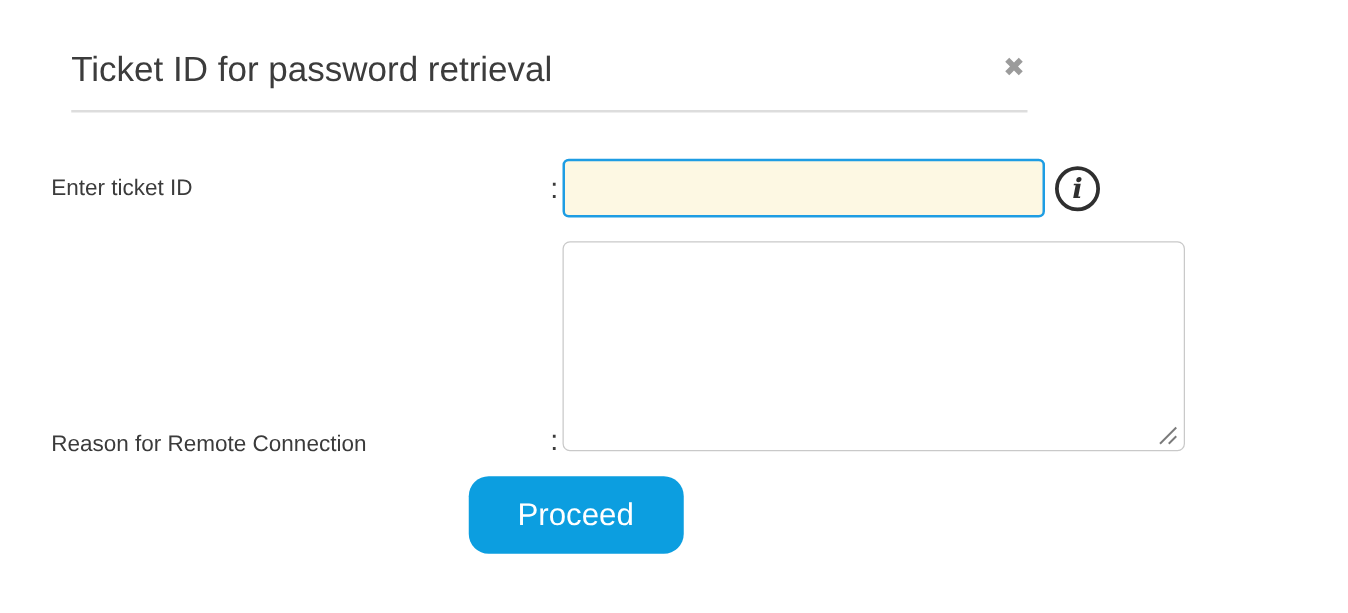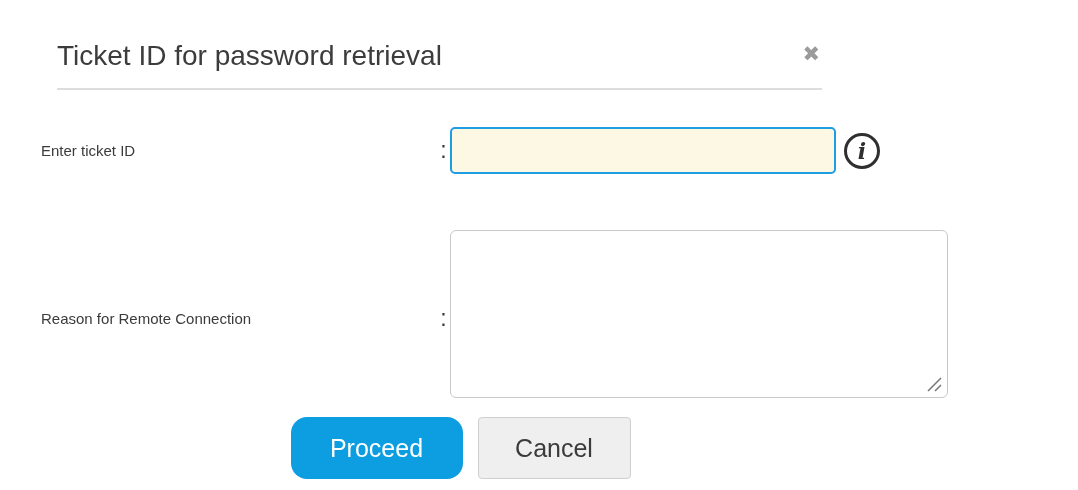--- a/index.html
+++ b/index.html
@@ -41,24 +41,24 @@
     font-family: "DejaVu Sans", sans-serif;
   }
   .divider {
     border: none;
     border-top: 2px solid #dddddd;
     margin: 16px 58px 0 57px;
   }
   .form-area { padding: 37px 0 0 41px; }
   .form-row { display: flex; }
   .form-row.row-ticket { align-items: center; }
-  .form-row.row-reason { align-items: center; margin-top: 56px; }
+  .form-row.row-reason { align-items: flex-end; margin-top: 19px; }
   .field-label {
     width: 396px;
-    font-size: 15px;
+    font-size: 18px;
     color: #3b3b3b;
     flex: none;
   }
   .row-reason .field-label { padding-top: 5px; }
   .field-colon {
     width: 13px;
     font-size: 23px;
     color: #3b3b3b;
     flex: none;
     text-align: center;
@@ -176,17 +176,16 @@
         <textarea class="reason-textarea" style=""></textarea>
         <svg class="resize-handle" viewBox="0 0 17 17" xmlns="http://www.w3.org/2000/svg">
           <line x1="2" y1="15" x2="15" y2="2" stroke="#7a7a7a" stroke-width="1.6"></line>
           <line x1="9" y1="15" x2="15" y2="9" stroke="#7a7a7a" stroke-width="1.6"></line>
         </svg>
       </div>
     </div>
 
     <div class="button-row">
       <button class="btn btn-proceed">Proceed</button>
-      <button class="btn btn-cancel">Cancel</button>
     </div>
 
   </div>
 </div>
 
 </body></html>

